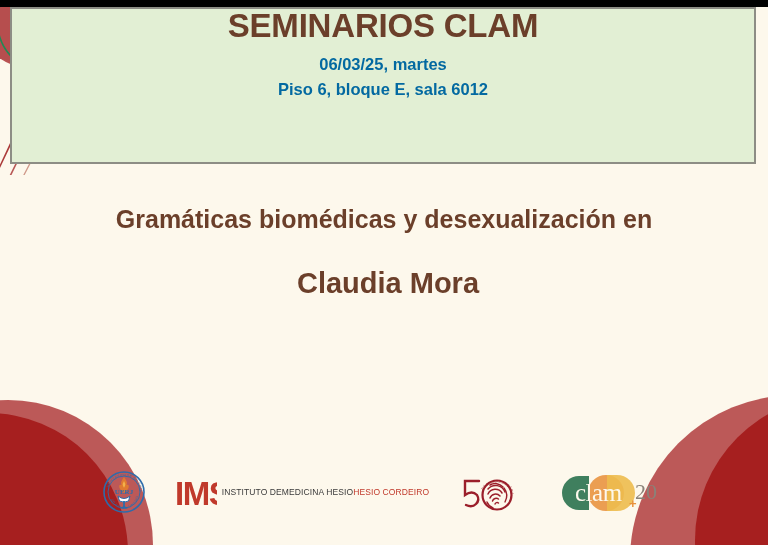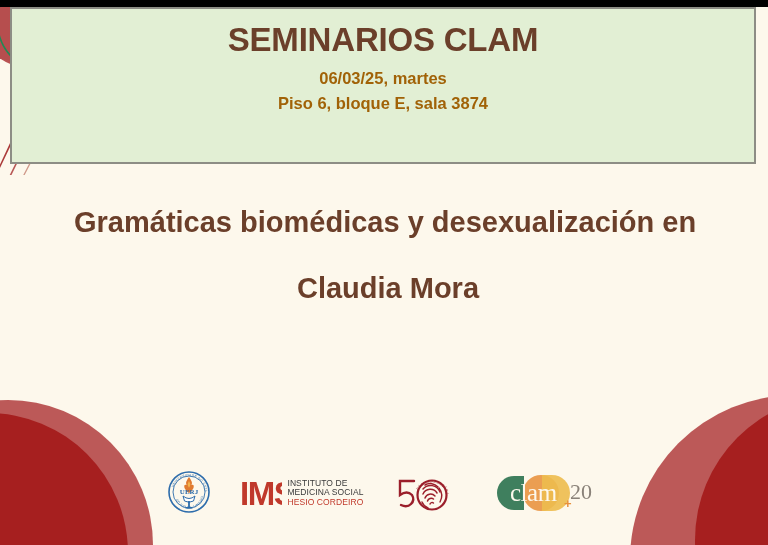--- a/index.html
+++ b/index.html
@@ -31,50 +31,49 @@
   .header-band{
     position:absolute;
     left:10px;top:7px;
     width:746px;height:157px;
     background:#e2efd4;
     border:2px solid #8d8d85;
     box-sizing:border-box;
     z-index:5;
     display:flex;flex-direction:column;
     align-items:center;justify-content:flex-start;
-    padding-top:14px;
   }
   .seminar-title{
     color:#6b3f2a;
     font-size:33px;
     font-weight:bold;
     letter-spacing:-0.2px;
     line-height:1.05;
     margin:0 0 8px 0;
     white-space:nowrap;
   }
   .seminar-line{
-    color:#a16207;
+    color:#0369a1;
     font-size:16.5px;
     font-weight:bold;
     line-height:1.55;
     margin:0;
     white-space:nowrap;
   }
   
   .main{
     position:absolute;
     left:0;top:164px;width:768px;height:381px;
     z-index:6;
     display:flex;flex-direction:column;
     align-items:center;
   }
   .talk-title{
     color:#6b3f2a;
-    font-size:29px;
+    font-size:25px;
     font-weight:bold;
     line-height:1.42;
     text-align:center;
     margin:38px 0 0 0;
     width:620px;
   }
   .talk-title div{white-space:nowrap;}
   .speaker{
     color:#6b3f2a;
     font-size:29px;
@@ -96,21 +95,21 @@
   }
   .logo{
     display:flex;align-items:center;
     height:56px;
   }
   .logo-uerj{ margin-right:28px; }
   .logo-ims{ margin-right:28px;}
   .logo-50{ margin-right:30px;}
   .ims-wrap{display:flex;align-items:center;gap:5px;}
   .ims-text{
-    display:flex;flex-direction:column;
+    display:flex;flex-direction:row;
     line-height:1.08;
     font-family:"Liberation Sans", sans-serif;
   }
   .ims-t1,.ims-t2{
     font-size:8.5px;letter-spacing:0.1px;
     color:#3a3a3a;font-weight:normal;
   }
   .ims-t3{
     font-size:8.5px;letter-spacing:0.1px;
     color:#c0392b;font-weight:normal;
@@ -126,21 +125,21 @@
     <circle cx="8" cy="545" r="145" fill="#b85050" opacity="0.95"></circle>
     <circle cx="-12" cy="553" r="140" fill="#a61f1f"></circle>
 
     <circle cx="795" cy="560" r="165" fill="#b85050" opacity="0.95"></circle>
     <circle cx="840" cy="540" r="145" fill="#a61f1f"></circle>
   </svg>
 
   <div class="header-band">
     <div class="seminar-title">SEMINARIOS CLAM</div>
     <div class="seminar-line">06/03/25, martes</div>
-    <div class="seminar-line">Piso 6, bloque E, sala 3874</div>
+    <div class="seminar-line">Piso 6, bloque E, sala 6012</div>
   </div>
 
   <svg class="deco deco-top" viewBox="0 0 768 545" width="768" height="545" xmlns="http://www.w3.org/2000/svg">
     <defs>
       <clipPath id="clipTopLeft">
         <rect x="0" y="0" width="240" height="175"></rect>
       </clipPath>
     </defs>
     <g clip-path="url(#clipTopLeft)">
 
@@ -193,21 +192,21 @@
       </svg>
     </div>
 
     <div class="logo logo-ims">
       <div class="ims-wrap">
         <svg width="42" height="36" viewBox="0 0 42 36" xmlns="http://www.w3.org/2000/svg">
           <text x="0" y="30" font-family="Liberation Sans, sans-serif" font-size="33" font-weight="bold" fill="#c0392b" letter-spacing="-1.5">IMS</text>
         </svg>
         <div class="ims-text">
           <span class="ims-t1">INSTITUTO DE</span>
-          <span class="ims-t2">MEDICINA SOCIAL</span>
+          <span class="ims-t2">MEDICINA HESIO</span>
           <span class="ims-t3">HESIO CORDEIRO</span>
         </div>
       </div>
     </div>
 
     <div class="logo logo-50">
       <svg width="72" height="48" viewBox="0 0 72 48" xmlns="http://www.w3.org/2000/svg">
 
         <path d="M 22 12 L 8 12 L 8 26 q 7 -5 12 0 q 3 5 -1 9 q -4 4 -10 1" fill="none" stroke="#9b1f2b" stroke-width="2.4" stroke-linecap="round"></path>
 

